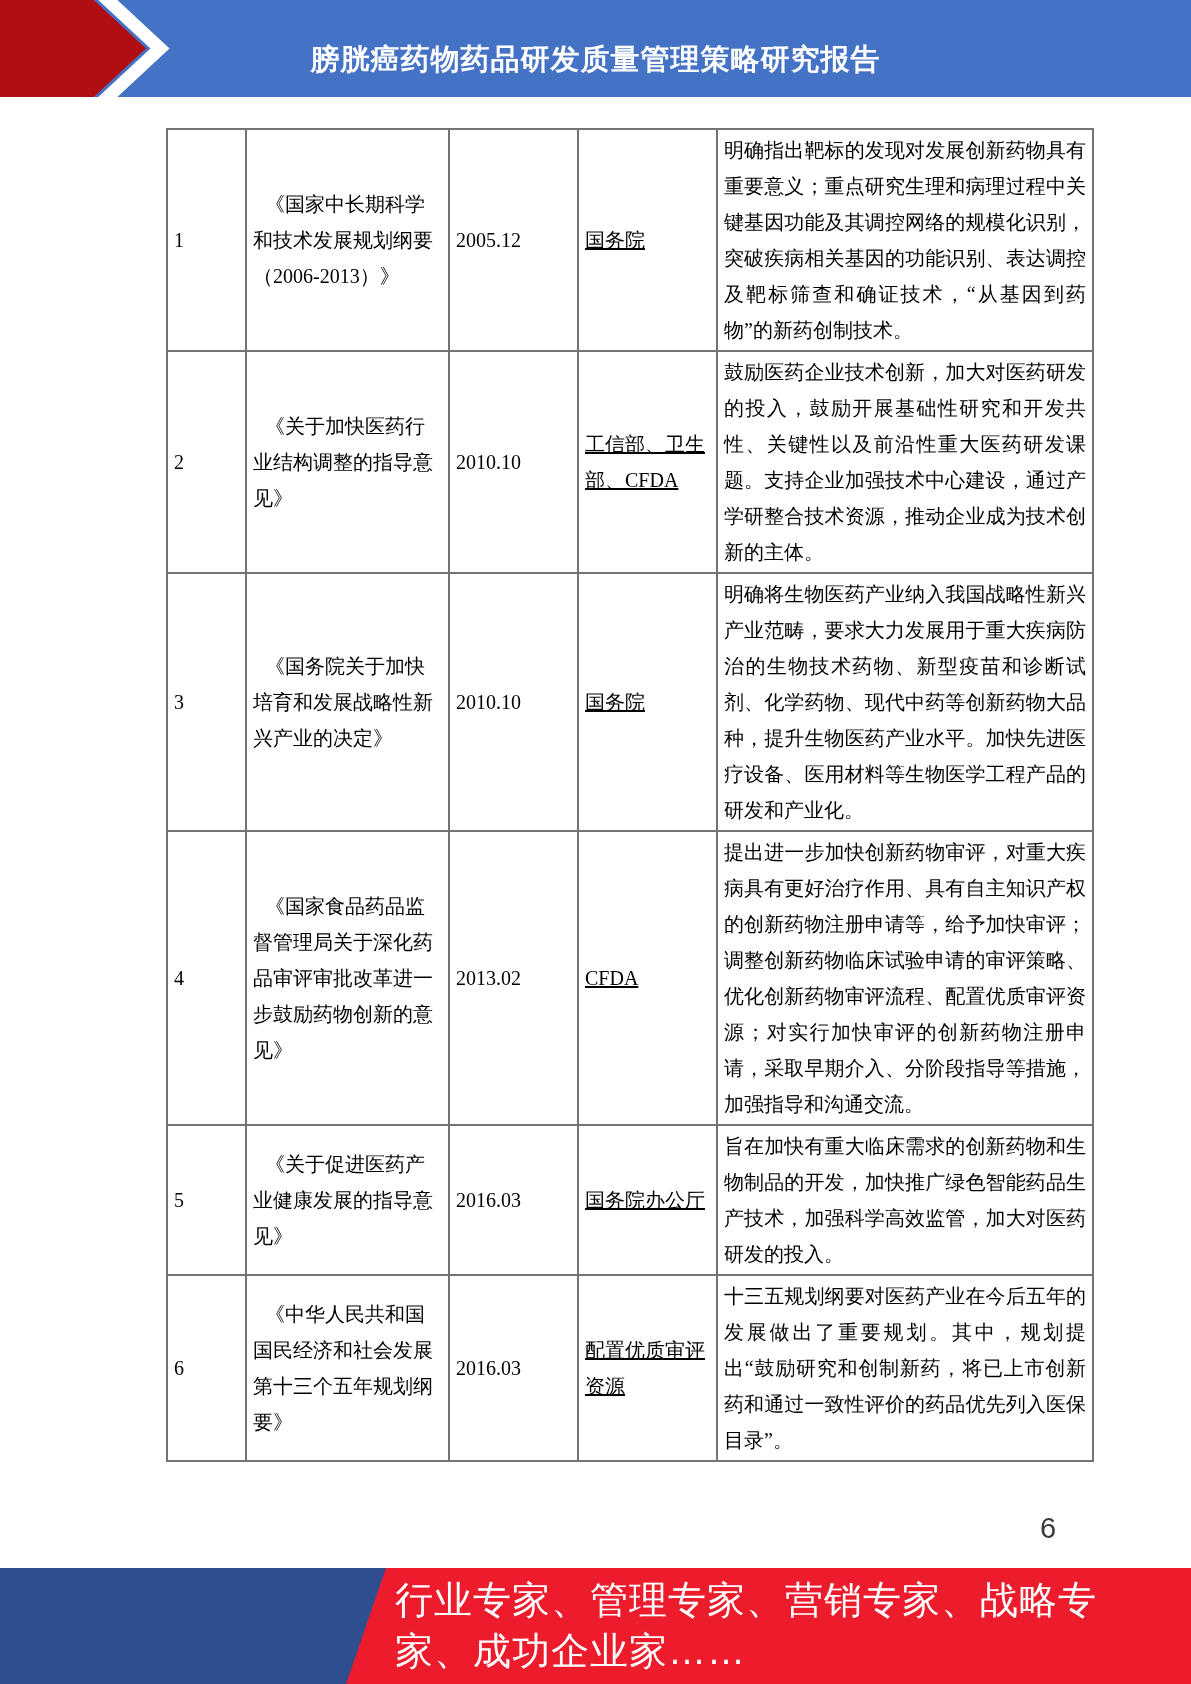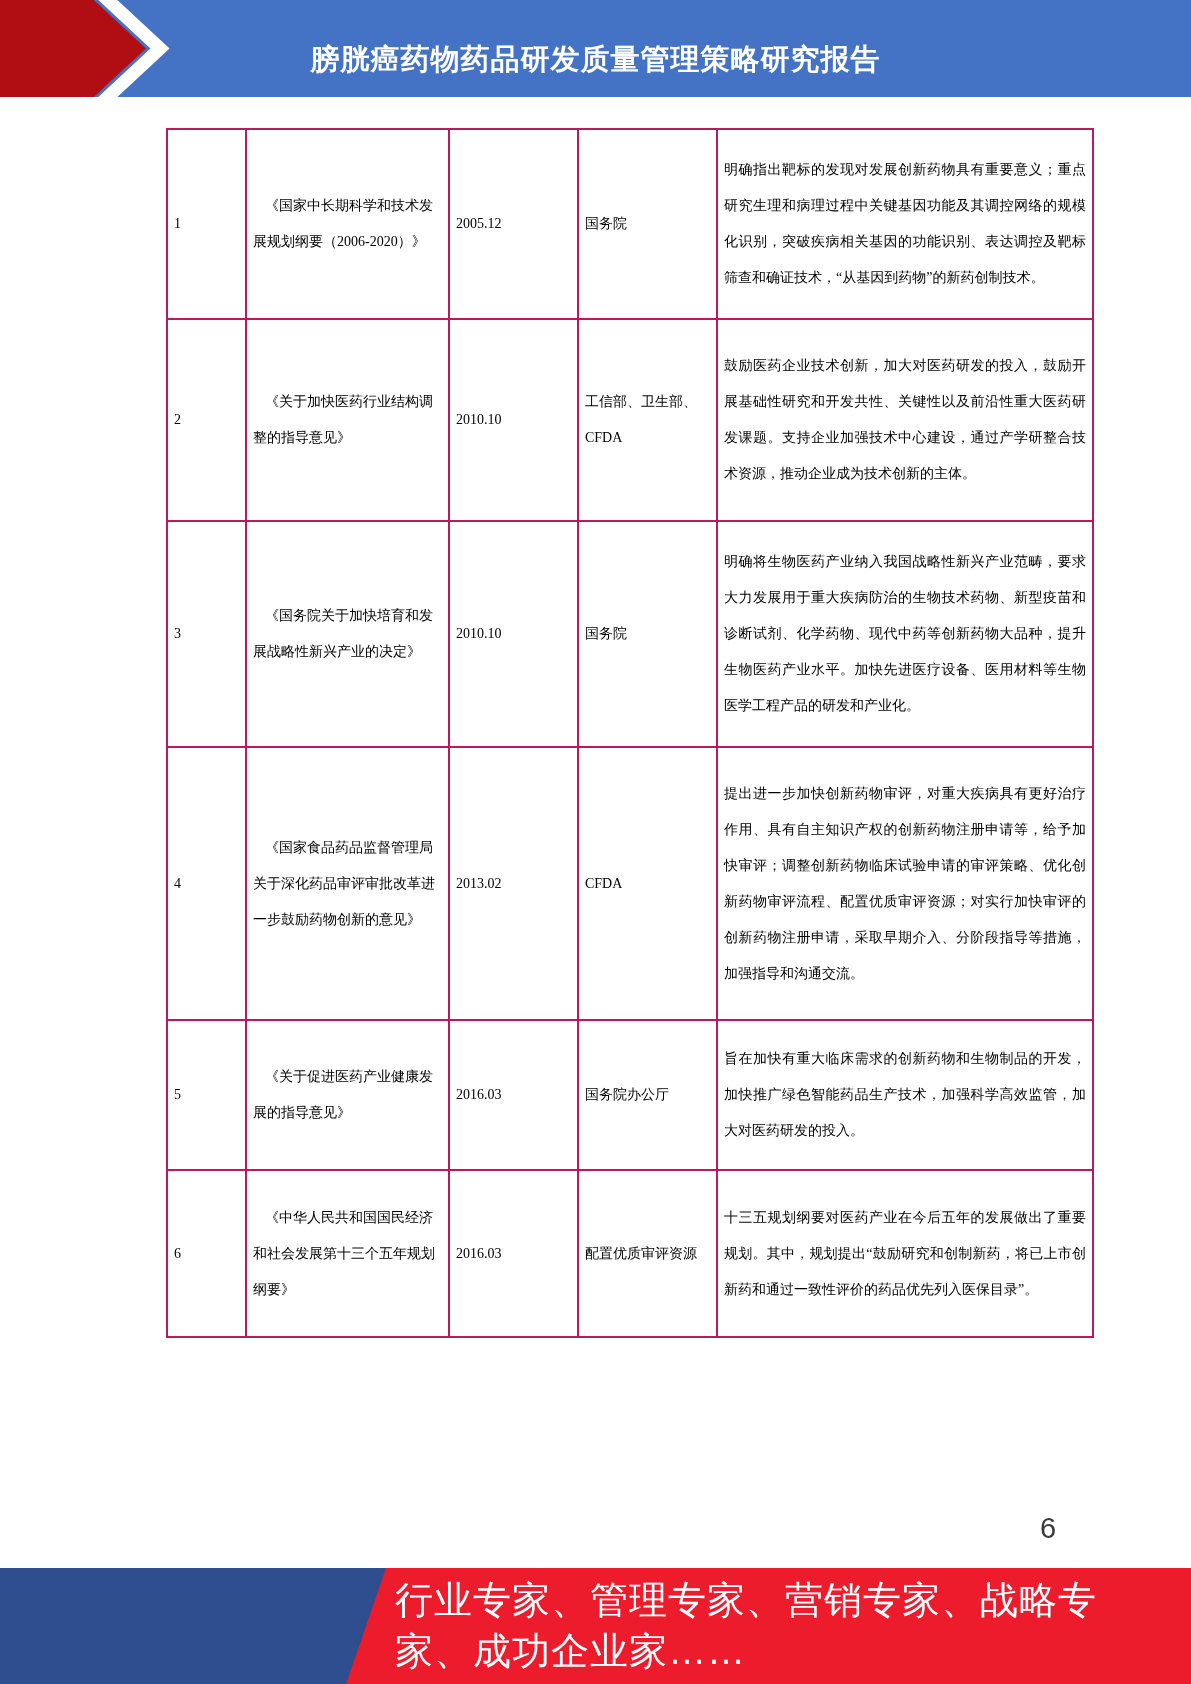--- a/index.html
+++ b/index.html
@@ -19,29 +19,29 @@
     display:flex;align-items:center;justify-content:center;
     color:#fff;font-family:"Liberation Sans","DejaVu Sans",sans-serif;
     font-weight:bold;font-size:29px;letter-spacing:1px;
   }
   
   table.policy{
     position:absolute;left:166px;top:128px;width:856px;
     border-collapse:collapse;table-layout:fixed;
   }
   table.policy td{
-    border:2px solid #be185d;vertical-align:middle;
-    font-size:14px;line-height:36px;
+    border:2px solid #737373;vertical-align:middle;
+    font-size:20px;line-height:36px;
     padding:2px 6px;overflow:hidden;
   }
   td.c-num{width:65px;padding-left:4px;}
   td.c-name{width:189px;padding-left:8px;padding-right:10px;}
   td.c-name .indent{text-indent:12px;}
   td.c-date{width:115px;padding-left:5px;}
-  td.c-agency{width:125px;padding-left:7px;}
+  td.c-agency{width:125px;padding-left:7px;text-decoration:underline;}
   td.c-desc{width:362px;text-align:justify;padding:2px 5px;}
   tbody tr:nth-child(1) td{height:184px;}
   tbody tr:nth-child(2) td{height:196px;border-radius:31px;}
   tbody tr:nth-child(3) td{height:220px;}
   tbody tr:nth-child(4) td{height:267px;padding-left:6px;}
   tbody tr:nth-child(5) td{height:144px;}
   tbody tr:nth-child(6) td{height:161px;}
   
   .page-number{
     position:absolute;left:1028px;top:1512px;width:40px;
@@ -80,21 +80,21 @@
     <polygon points="0,-24 68,-24 146,48.5 68,121 0,121" fill="#B00E13"></polygon>
   </svg>
   <div class="header-title">膀胱癌药物药品研发质量管理策略研究报告</div>
 </div>
 
 <table class="policy">
   <tbody>
   <tr>
     <td class="c-num">1</td>
     <td class="c-name">
-          <div class="indent">《国家中长期科学和技术发展规划纲要（2006-2020）》</div>
+          <div class="indent">《国家中长期科学和技术发展规划纲要（2006-2013）》</div>
         </td>
     <td class="c-date">2005.12</td>
     <td class="c-agency">国务院</td>
     <td class="c-desc">明确指出靶标的发现对发展创新药物具有重要意义；重点研究生理和病理过程中关键基因功能及其调控网络的规模化识别，突破疾病相关基因的功能识别、表达调控及靶标筛查和确证技术，“从基因到药物”的新药创制技术。</td>
   </tr>
 
   <tr>
     <td class="c-num">2</td>
     <td class="c-name">
           <div class="indent">《关于加快医药行业结构调整的指导意见》</div>

